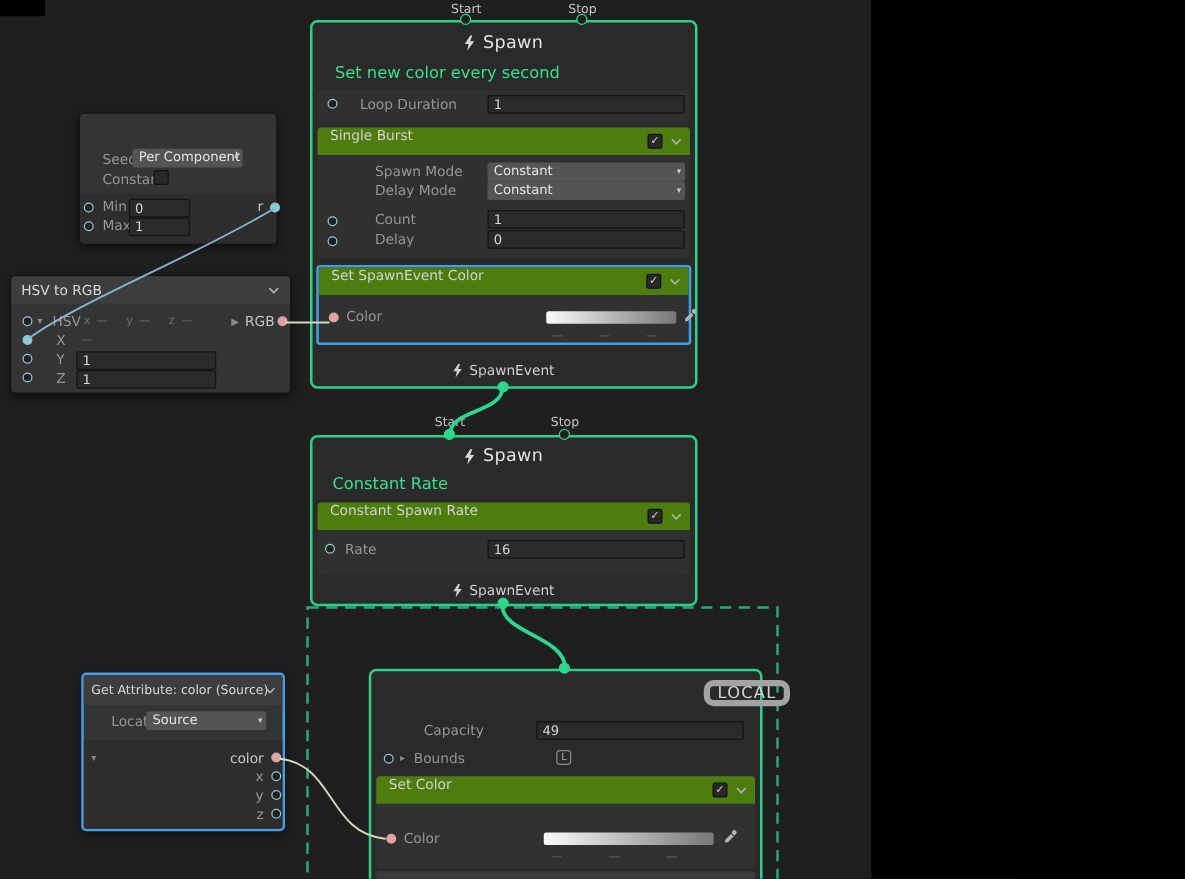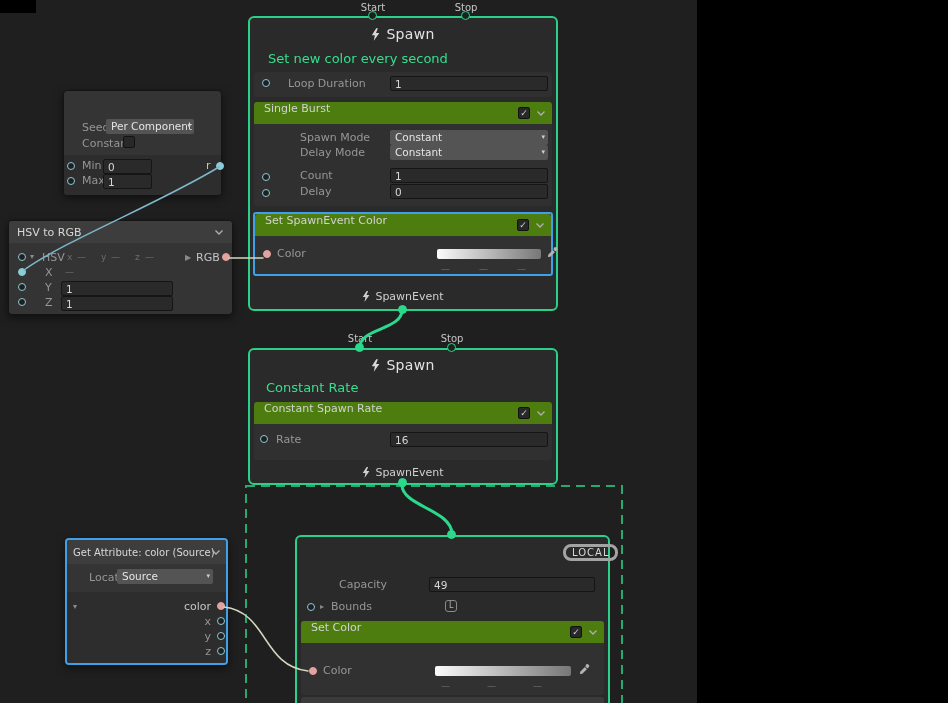--- a/index.html
+++ b/index.html
@@ -26,21 +26,21 @@
   .port.data{width:8px;height:8px;border:1.5px solid #8ccbd8}
   .port.filled-data{background:#8ccbd8;border:1.5px solid #8ccbd8}
   .port.colorp{width:8px;height:8px;border:1.5px solid #e2a3a0}
   .port.filled-colorp{background:#e2a3a0;border:1.5px solid #e2a3a0}
   .flow-label{position:absolute;color:#c6c6c6;font-size:10px;width:40px;text-align:center}
   .footer{position:absolute;left:0;width:100%;display:flex;align-items:center;justify-content:center;gap:5px;color:#cfcfcf;font-size:11px}
   .colorbar{position:absolute;height:10px;border-radius:2px;background:linear-gradient(90deg,#fbfbfb,#777)}
   .mini{position:absolute;color:#6d6d6d;font-size:9px;white-space:nowrap}
   .tri{position:absolute;color:#8a8a8a;font-size:8px;line-height:10px}
   .chev{position:absolute}
-  .badge{position:absolute;border:3px solid #a3a3a3;border-radius:8px;color:#d6d6d6;font-size:10px;letter-spacing:1px;line-height:11px;padding:0 6px}
+  .badge{position:absolute;border:5px solid #a3a3a3;border-radius:8px;color:#d6d6d6;font-size:13px;letter-spacing:1px;line-height:11px;padding:0 6px}
   .lbadge{position:absolute;border:1px solid #8a8a8a;border-radius:3px;color:#b0b0b0;font-size:8px;line-height:10px;padding:0 3px}
   .group-title{position:absolute;left:252px;top:477px;font-size:40px;color:rgba(48,220,145,.42);white-space:nowrap;letter-spacing:1px}
 </style>
 </head>
 <body>
 
 <div id="canvas">
 
   <svg style="position:absolute;left:0;top:0" width="948" height="703">
     <rect x="246" y="486" width="376" height="300" fill="none" stroke="#2bd88c" stroke-opacity="0.75" stroke-width="2" stroke-dasharray="9 6"></rect>

